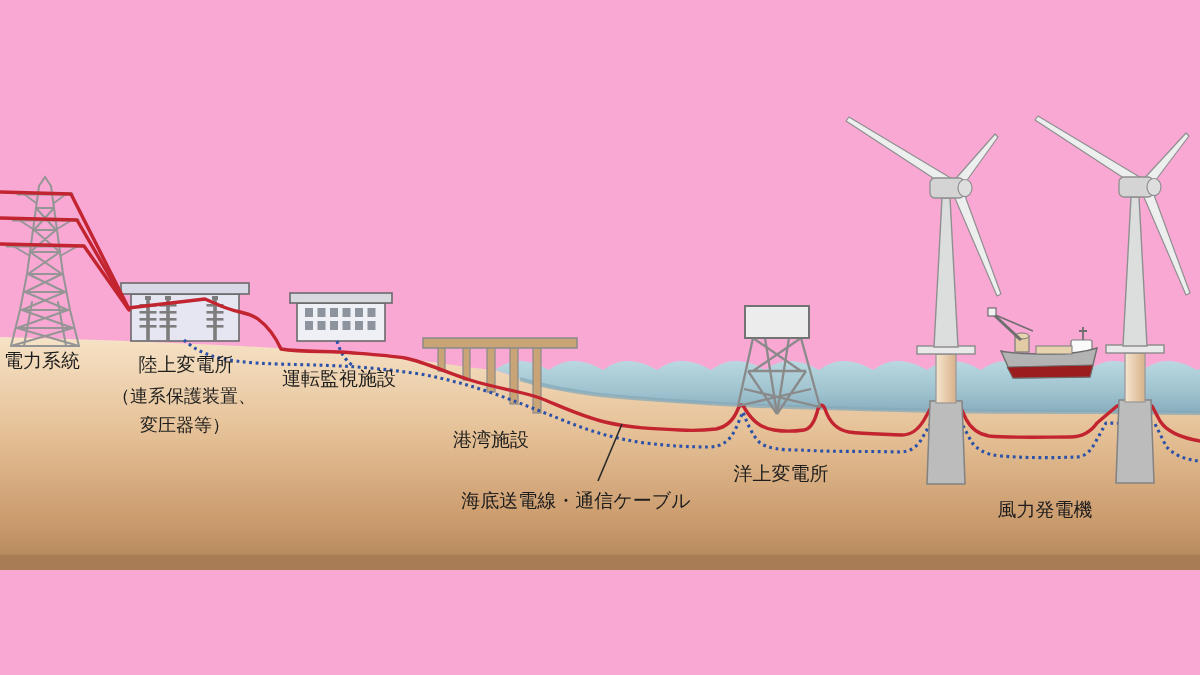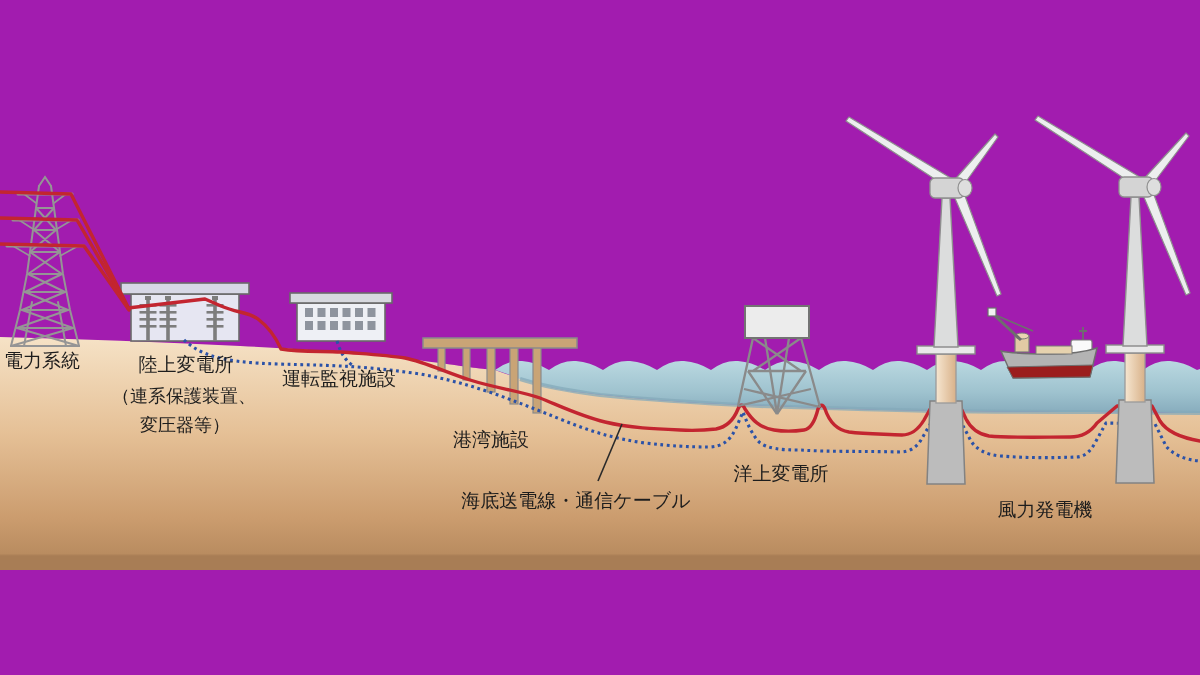--- a/index.html
+++ b/index.html
@@ -1,16 +1,16 @@
 <!DOCTYPE html>
 <html><head>
 <meta charset="utf-8">
 <style>
   html,body{margin:0;padding:0;background:#ffffff;}
-  .stage{position:relative;width:1200px;height:675px;background:#a21caf;overflow:hidden;}
+  .stage{position:relative;width:1200px;height:675px;background:#f9a8d4;overflow:hidden;}
   svg{display:block;}
   text{font-family:"Liberation Sans","DejaVu Sans",sans-serif;font-weight:500;fill:#1d1d1d;}
   .note{font-size:18px;}
   .lbl{font-size:19px;}
 </style>
 </head>
 <body>
 
 <div class="stage">
 <svg width="1200" height="675" viewBox="0 0 1200 675">

